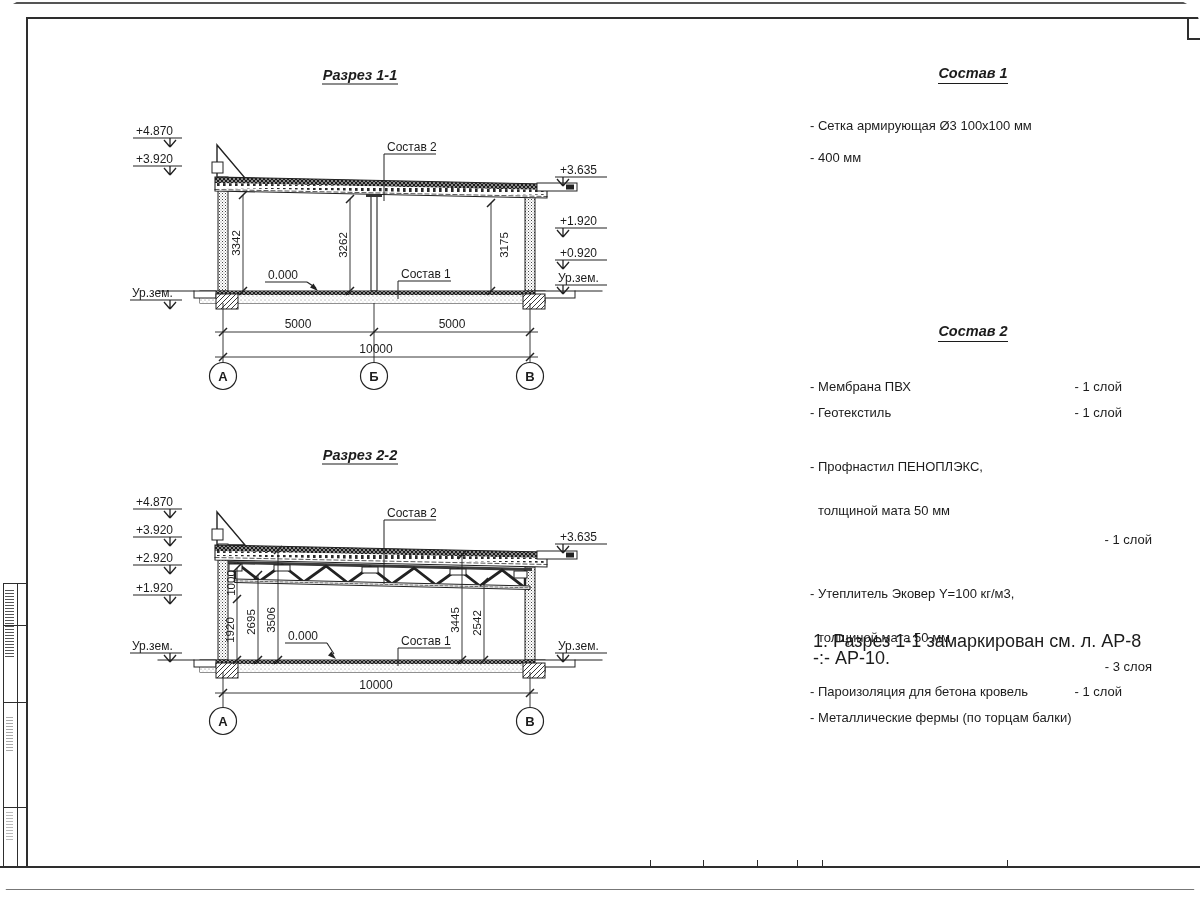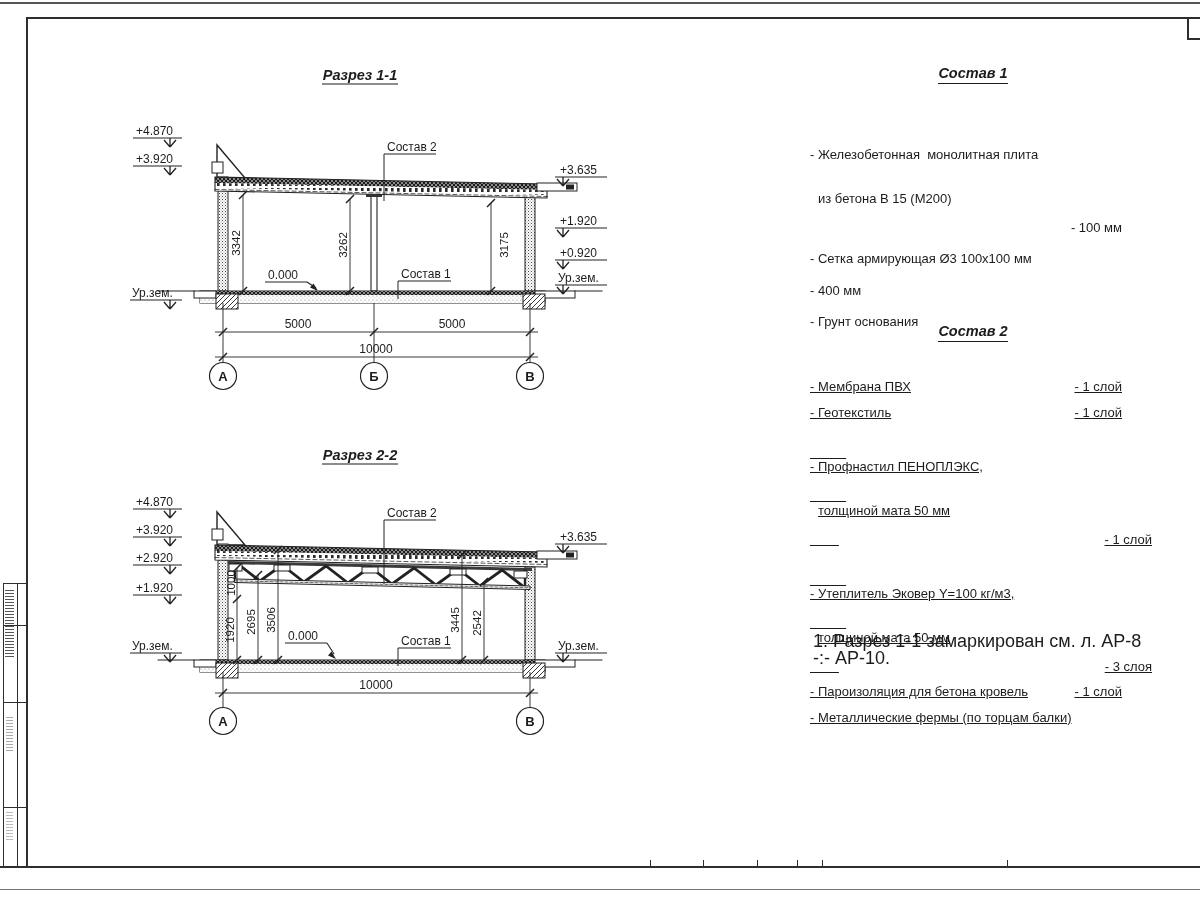--- a/index.html
+++ b/index.html
@@ -1,17 +1,17 @@
 <!DOCTYPE html>
 <html><head>
 <meta charset="utf-8">
 <style>
   html,body{margin:0;padding:0;background:#fff;}
   .sheet{position:relative;width:1200px;height:900px;background:#ffffff;overflow:hidden;
-         font-family:"Liberation Sans", sans-serif;color:#1c1c1c;}
+         font-family:"Liberation Sans", sans-serif;color:#1c1c1c;border-radius:27px;}
   .hline,.vline{position:absolute;background:#2e2e2e;}
   .sheet svg{position:absolute;}
   svg text{font-family:"Liberation Sans", sans-serif;fill:#1c1c1c;}
   .ttl{font-size:14.5px;font-style:italic;font-weight:bold;}
   .t12{font-size:12px;}
   .t13{font-size:13px;font-weight:bold;}
   .tdim{font-size:11.5px;}
   .tcall{font-size:12px;}
   
   .col-block{position:absolute;width:312px;}
@@ -354,41 +354,31 @@
       <text class="t13" x="103" y="286" text-anchor="middle" font-weight="normal">А</text>
       <circle cx="410" cy="281" r="13.5" fill="#fff" stroke="#222" stroke-width="1.2"></circle>
       <text class="t13" x="410" y="286" text-anchor="middle" font-weight="normal">В</text>
     </g>
   </svg>
 
   <div class="col-block" style="left:810px;top:64px;">
     <div class="col-title-wrap"><span class="col-title">Состав 1</span></div>
     <div class="spec-list">
       <div class="spec-item">
-        <div class="spec-lines">
-          <div>- Железобетонная  монолитная плита</div>
-          <div class="spec-line2">из бетона В 15 (М200)</div>
-        </div>
-        <span class="spec-val">- 100 мм</span>
-      </div>
-      <div class="spec-item">
         <div class="spec-lines"><div>- Сетка армирующая Ø3 100х100 мм</div></div>
       </div>
       <div class="spec-item">
         <span class="spec-val">- 400 мм</span>
       </div>
-      <div class="spec-item">
-        <div class="spec-lines"><div>- Грунт основания</div></div>
-      </div>
     </div>
   </div>
 
   <div class="col-block" style="left:810px;top:322px;">
     <div class="col-title-wrap"><span class="col-title">Состав 2</span></div>
-    <div class="spec-list" style="margin-top:38px;text-decoration:underline;">
+    <div class="spec-list" style="margin-top:38px;">
       <div class="spec-item s2">
         <div class="spec-lines"><div>- Мембрана ПВХ</div></div>
         <span class="spec-val">- 1 слой</span>
       </div>
       <div class="spec-item s2">
         <div class="spec-lines"><div>- Геотекстиль</div></div>
         <span class="spec-val">- 1 слой</span>
       </div>
       <div class="spec-item s2">
         <div class="spec-lines">

